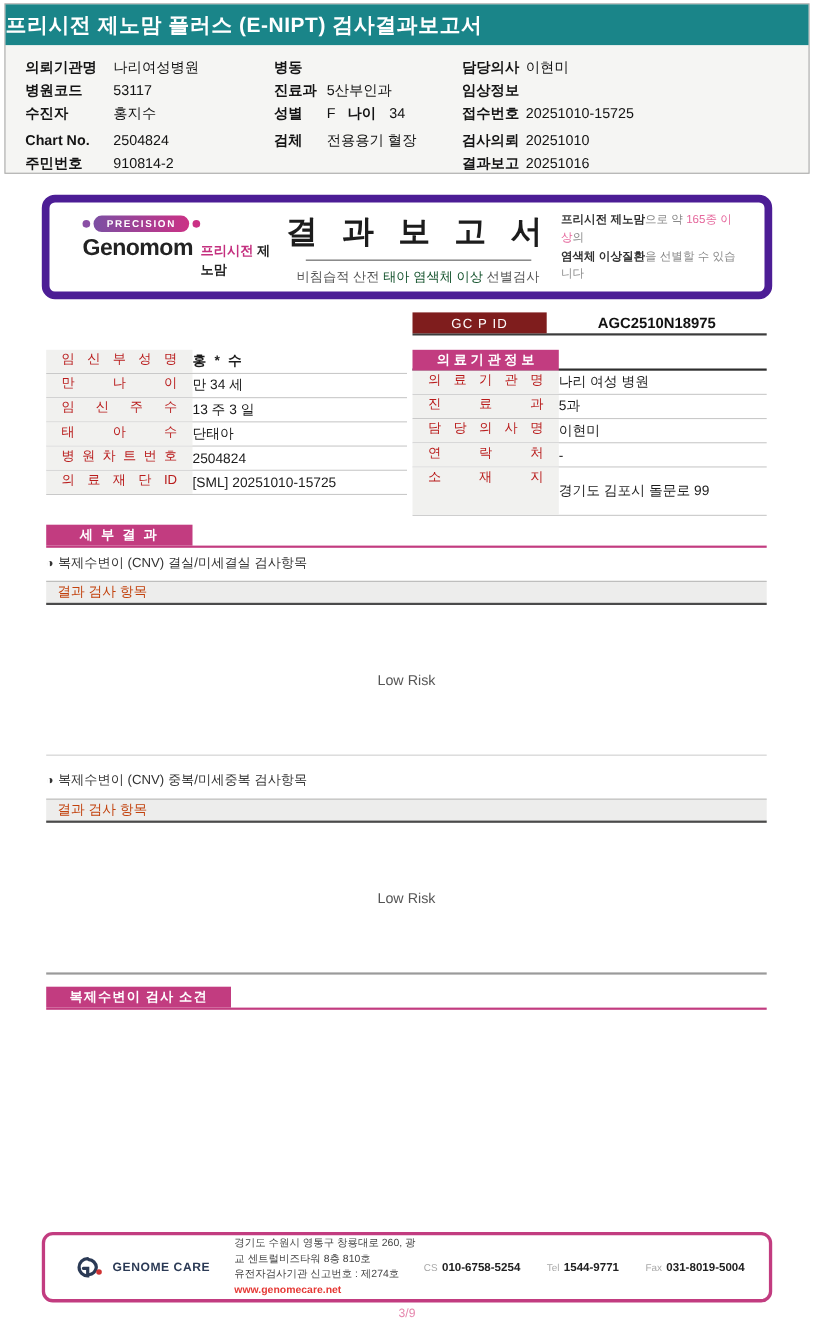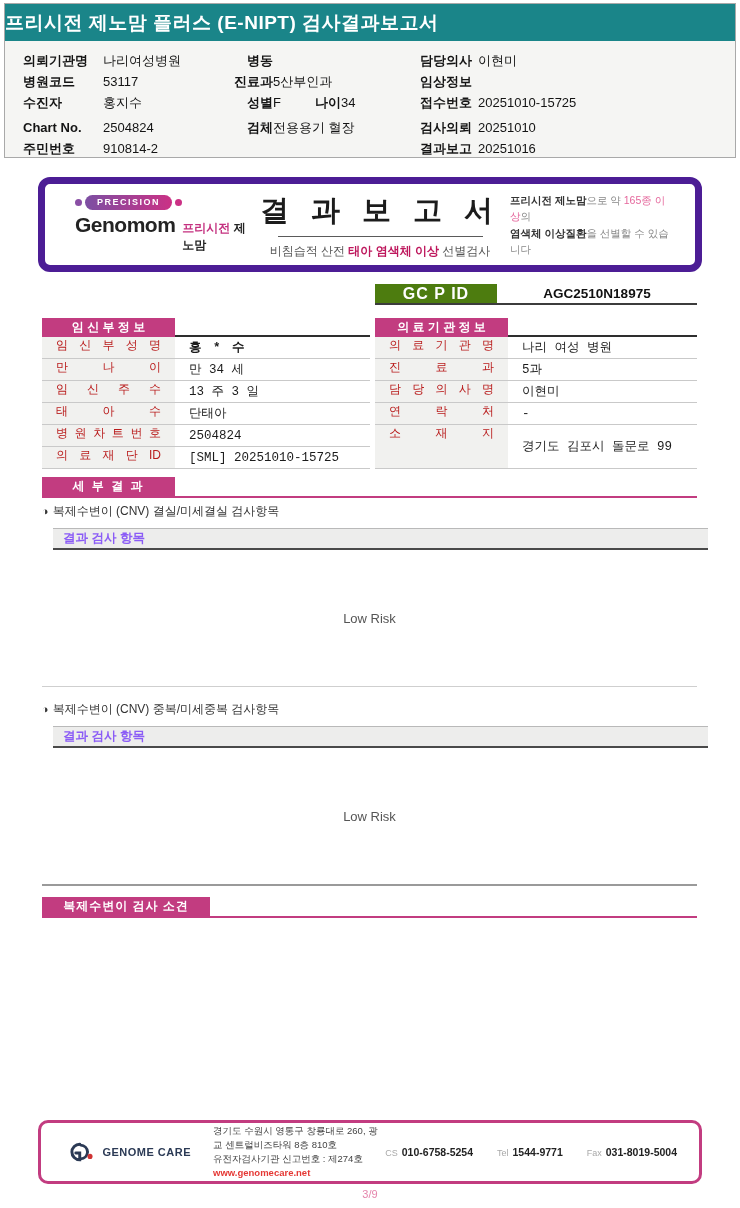--- a/index.html
+++ b/index.html
@@ -6,30 +6,30 @@
   body { background:#ffffff; font-family:"Liberation Sans","DejaVu Sans",sans-serif; }
   .page { position:relative; width:740px; height:1208px; background:#fff; overflow:hidden; }
 
   
   .top-panel { position:absolute; left:4px; top:3px; width:732px; height:155px;
                background:#f5f5f3; border:1px solid #a9a9a9; }
   .teal-bar { height:37px; background:#1a8589; display:flex; align-items:center; justify-content:flex-start; }
   .teal-bar .ttl { color:#fff; font-size:19px; font-weight:bold; letter-spacing:0.5px; }
   .hcol { position:absolute; top:46px; }
   .hcol1 { left:18px; width:215px; }
-  .hcol2 { left:220px; width:180px;text-align:right; }
+  .hcol2 { left:244px; width:180px; }
   .hcol3 { left:415px; width:290px; }
   .hrow { display:flex; height:21px; align-items:center; font-size:13px; color:#141414; }
   .hrow.gap { margin-top:4px; }
   .hlabel { font-weight:bold; flex:0 0 auto; }
   .hcol1 .hlabel { width:80px; }
   .hcol2 .hlabel { width:48px; }
   .hcol3 .hlabel { width:58px; }
   .hval { white-space:pre; }
-  .hlabel2 { font-weight:bold; margin-left:22px; width:38px; }
+  .hlabel2 { font-weight:bold; margin-left:11px; width:38px; }
 
   
   .brand-box { position:absolute; left:38px; top:177px; width:664px; height:95px;
                border:7px solid #4c1d95; border-radius:12px; background:#fff;
                display:flex; align-items:center; }
   .logo-block { width:205px; padding-left:30px; }
   .precision-row { display:flex; align-items:center; gap:3px; margin-bottom:3px; }
   .p-dot { width:7px; height:7px; border-radius:50%; }
   .p-dot.l { background:#8a4fa5; }
   .p-dot.r { background:#cb3185; }
@@ -37,62 +37,62 @@
                     font-size:9px; font-weight:bold; letter-spacing:1.5px;
                     padding:2px 12px 3px; border-radius:9px; }
   .genomom-line { display:flex; align-items:baseline; gap:7px; }
   .genomom { font-size:21px; font-weight:bold; letter-spacing:-0.5px; color:#232323; }
   .brand-kr { font-size:12px; font-weight:bold; color:#232323; }
   .brand-kr .acc { color:#c4307f; }
   .title-block { flex:1; text-align:center; padding-top:2px; }
   .report-title { font-size:29px; font-weight:bold; letter-spacing:7px; color:#1c1c1c; white-space:nowrap; }
   .title-rule { width:205px; border-bottom:1.5px solid #5a5a5a; margin:5px auto 6px; }
   .report-subtitle { font-size:12px; color:#555; white-space:pre; }
-  .report-subtitle .acc { color:#be185d; font-weight:bold; }
+  .report-subtitle .acc { color:#14532d; font-weight:normal; }
   .side-note { width:185px; padding-right:22px; font-size:10.5px; line-height:1.55; color:#888; white-space:pre-wrap; }
   .side-note b { color:#333; }
   .side-note .acc { color:#e5679c; }
 
   
   .gcpid { position:absolute; left:375px; top:284px; width:322px; height:21px;
            display:flex; border-bottom:2px solid #3c3c3c; }
-  .gcpid .lab { width:122px; background:#4d7c0f; color:#fff; font-size:16px; font-weight:bold;
+  .gcpid .lab { width:122px; background:#7f1d1d; color:#fff; font-size:12px; font-weight:normal;
                 letter-spacing:1px; display:flex; align-items:center; justify-content:center; }
   .gcpid .val { flex:1; display:flex; align-items:center; justify-content:center;
                 font-size:13.5px; font-weight:bold; color:#111; }
 
   
   .itable { position:absolute; top:318px; }
   .itable.left { left:42px; width:328px; }
   .itable.right { left:375px; width:322px; }
   .thead { height:19px; border-bottom:2px solid #2e2e2e; }
   .thead .badge { width:133px; height:19px; background:#c23c80; color:#fff; font-size:12px;
                   font-weight:bold; display:flex; align-items:center; justify-content:center; }
   .trow { display:flex; height:22px; border-bottom:1px solid #c9c9c9; }
   .trow.tall { height:44px; }
   .tlabel { width:133px; background:#f1f1ef; color:#b91c1c; font-size:12px;
             padding:0 14px; display:flex; align-items:flex-start; }
   .tlabel span { width:100%; text-align:justify; text-align-last:justify; }
-  .tvalue { flex:1; padding-left:14px; font-size:12.5px; color:#1b1b1b; display:flex; align-items:center;font-family:Liberation Mono, monospace; }
+  .tvalue { flex:1; font-size:12.5px; color:#1b1b1b; display:flex; align-items:center; }
   .tvalue.bold { font-weight:bold; letter-spacing:2px; }
 
   
   .sec-head { position:absolute; left:42px; width:655px; border-bottom:2px solid #c23c80; }
   .sec-head .badge { height:19px; background:#c23c80; color:#fff; font-size:12px; font-weight:bold;
                      display:flex; align-items:center; justify-content:center; }
   .sec-detail { top:477px; }
   .sec-detail .badge { width:133px; letter-spacing:2px; }
   .sec-opinion { top:897px; }
   .sec-opinion .badge { width:168px; letter-spacing:1px; }
 
   .cnv-line { position:absolute; left:42px; font-size:12px; color:#333; }
   .cnv-line .bullet { font-size:11px; margin-right:4px; }
-  .result-bar { position:absolute; left:53px; width:655px; height:22px; background:#ededec;
+  .result-bar { position:absolute; left:42px; width:655px; height:22px; background:#ededec;
                 border-top:1px solid #b9b9b9; border-bottom:2px solid #4a4a4a;
-                font-size:12.5px; font-weight:bold; color:#8b5cf6; line-height:19px; padding-left:10px; }
+                font-size:12.5px; font-weight:normal; color:#c2410c; line-height:19px; padding-left:10px; }
   .result-zone { position:absolute; left:42px; width:655px; display:flex;
                  align-items:center; justify-content:center; font-size:13px; color:#555; }
   .rz1 { top:551px; height:136px; border-bottom:1px solid #cfcfcf; }
   .rz2 { top:749px; height:137px; border-bottom:2px solid #9a9a9a; }
 
   
   .footer-box { position:absolute; left:38px; top:1120px; width:664px; height:64px;
                 border:3px solid #c23c80; border-radius:10px; background:#fff;
                 display:flex; align-items:center; }
   .f-logo { display:flex; align-items:center; gap:6px; padding-left:26px; width:150px; }
@@ -200,23 +200,20 @@
     </div>
     <div class="side-note"><b>프리시전 제노맘</b><span>으로 약 </span><span class="acc">165종 이상</span><span>의</span><br><b>염색체 이상질환</b><span>을 선별할 수 있습니다</span></div>
   </div>
 
   <div class="gcpid">
     <div class="lab">GC P ID</div>
     <div class="val">AGC2510N18975</div>
   </div>
 
   <div class="itable left">
-    <div class="thead">
-        <div class="badge">임 신 부 정 보</div>
-      </div>
     <div class="trow">
         <div class="tlabel">
           <span>임 신 부 성 명</span>
         </div>
         <div class="tvalue bold">홍 * 수</div>
       </div>
     <div class="trow">
         <div class="tlabel">
           <span>만 나 이</span>
         </div>

